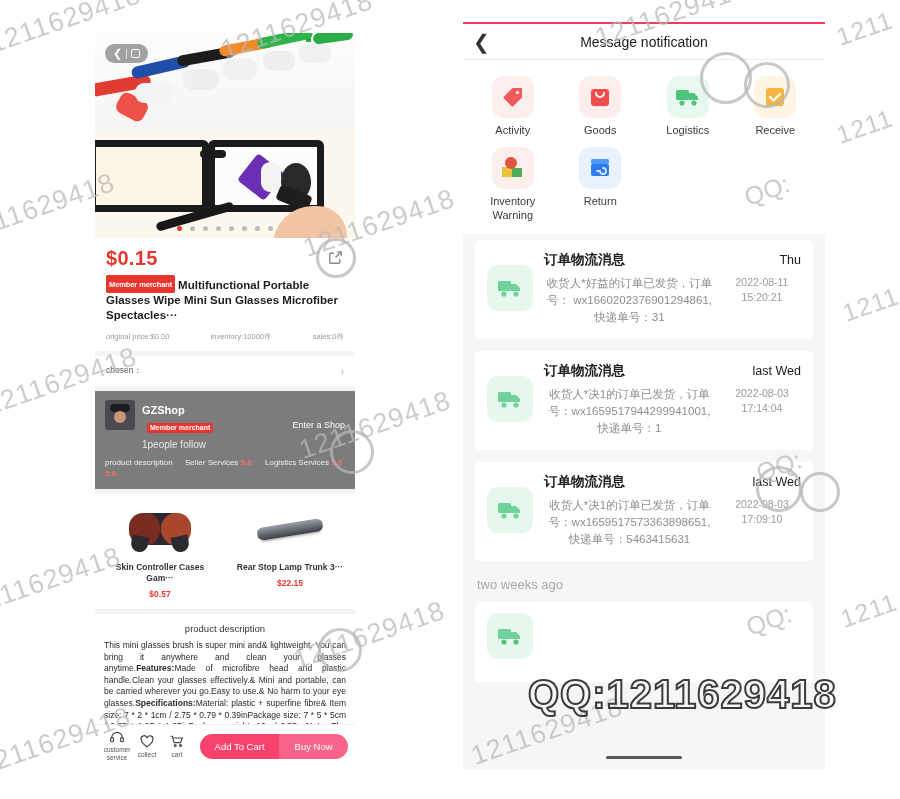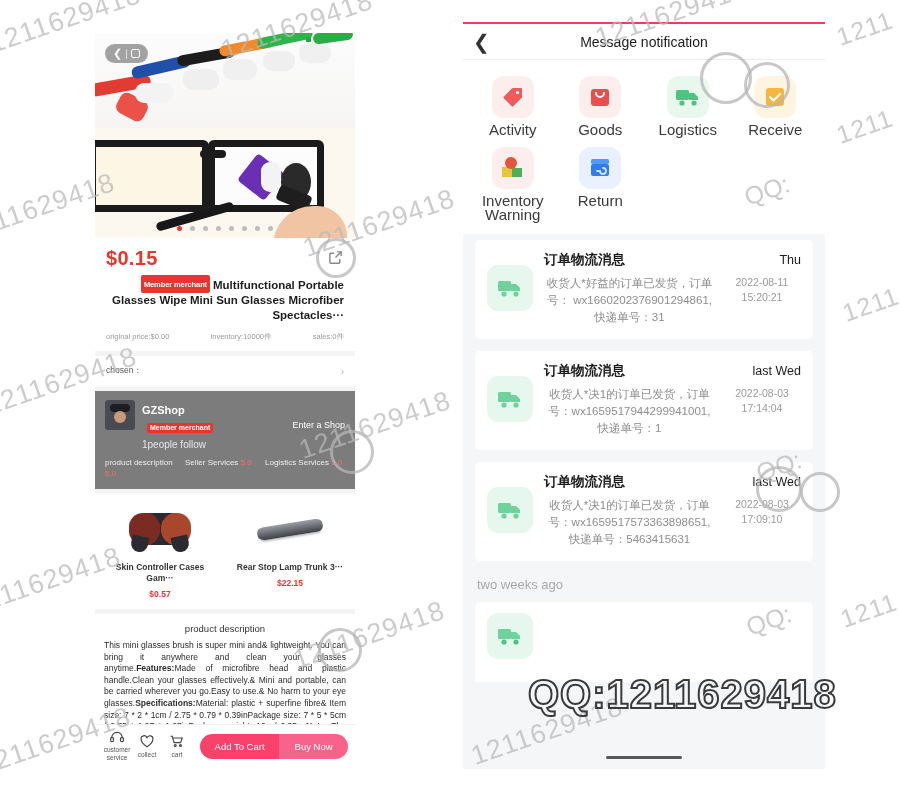--- a/index.html
+++ b/index.html
@@ -106,21 +106,21 @@
   .nav-pill .hm { width:9px; height:9px; border:1.3px solid #fff; border-radius:2px; }
 
   .dots { position:absolute; left:0; right:0; bottom:7px; display:flex; justify-content:center; gap:8px; z-index:5;}
   .dot { width:5px; height:5px; border-radius:50%; background:#bdbdbd; }
   .dot.on { background:#e8362f; }
 
   .card { background:#fff; }
   .price-card { padding: 9px 11px 9px 11px; position:relative; }
   .price { color:#e8362f; font-size:20px; font-weight:700; letter-spacing:.3px; }
   .share-ico { position:absolute; right:11px; top:11px; width:17px; height:17px; }
-  .title-line { margin-top:5px; font-size:11.5px; line-height:15px; font-weight:700; color:#1d1d1d;text-align:right; }
+  .title-line { margin-top:5px; font-size:11.5px; line-height:15px; font-weight:700; color:#1d1d1d; }
   .badge-mm {
     display:inline-block; background:#e8362f; color:#fff; font-size:7.5px; font-weight:700;
     padding:1.5px 3px; border-radius:2px; vertical-align:2px; margin-right:3px; letter-spacing:-.1px;
   }
   .meta-row { margin-top:9px; display:flex; justify-content:space-between; font-size:7.5px; color:#9b9b9b;}
 
   .chosen-row {
     margin-top:5px; background:#fff; padding:9px 11px; display:flex;
     justify-content:space-between; align-items:center; font-size:8.5px; color:#555;
   }
@@ -136,21 +136,21 @@
   .shop-info { margin-left:7px; flex:1; }
   .shop-name { font-size:11px; font-weight:700; display:inline-block; vertical-align:middle;}
   .shop-badge {
     display:inline-block; background:#e8362f; color:#fff; font-size:7px; font-weight:700;
     padding:1.5px 3px; border-radius:2px; margin-left:5px; vertical-align:middle;
   }
   .shop-follow { font-size:10px; margin-top:3px; color:#e7e7e7; }
   .enter-shop { font-size:9px; color:#fff; align-self:center; white-space:nowrap;margin-left:48px; }
   .ratings { display:flex; margin-top:7px; }
   .rating { flex:1; font-size:8px; line-height:11px; color:#efefef; }
-  .rating b { color:#ff6b63; font-weight:400; }
+  .rating b { color:#ff6b63; font-weight:700; }
 
   .reco { margin-top:5px; background:#fff; padding:9px 0 10px 0; display:flex; }
   .reco-item { flex:1; text-align:center; padding:0 8px; }
   .reco-img { height:52px; display:flex; align-items:center; justify-content:center; }
   .pad-ctrl { width:62px; height:32px; background:#2c2a30; border-radius:14px; position:relative;
               background-image: radial-gradient(circle at 22% 50%, #7a2b22 0 34%, transparent 35%),
                                 radial-gradient(circle at 78% 50%, #a8472c 0 32%, transparent 33%); }
   .pad-ctrl:before, .pad-ctrl:after { content:""; position:absolute; bottom:-7px; width:17px; height:16px;
               background:#2c2a30; border-radius:0 0 9px 9px;}
   .pad-ctrl:before{ left:2px; transform: rotate(12deg);} .pad-ctrl:after{ right:2px; transform: rotate(-12deg);}
@@ -185,21 +185,21 @@
   }
   .r-back { position:absolute; left:10px; font-size:20px; color:#333; line-height:1; font-weight:300;}
   .r-title { flex:1; text-align:center; font-size:14px; color:#1c1c1c; }
 
   .grid { background:#fff; padding:10px 6px 8px 6px; display:flex; flex-wrap:wrap; }
   .gi { width:25%; text-align:center; padding:6px 2px 4px 2px; }
   .gi-ico {
     width:42px; height:42px; margin:0 auto; border-radius:12px;
     display:flex; align-items:center; justify-content:center;
   }
-  .gi-label { margin-top:5px; font-size:15px; color:#3a3a3a; line-height:14px; }
+  .gi-label { margin-top:5px; font-size:11px; color:#3a3a3a; line-height:14px; }
 
   .msg-list { padding: 6px 0 0 0; text-align: center; }
   .msg-card { background:#fff; margin:0 12px 12px 12px; border-radius:5px; padding:11px 12px 13px 12px; display:flex; }
   .m-ico { width:46px; height:46px; border-radius:11px; background:#e6f7ee;
            display:flex; align-items:center; justify-content:center; flex:0 0 auto; margin-top:14px;}
   .m-body { flex:1; margin-left:11px; min-width:0; }
   .m-row1 { display:flex; justify-content:space-between; align-items:baseline; }
   .m-title { font-size:13.5px; font-weight:700; color:#1b1b1b; }
   .m-when { font-size:12.5px; color:#1b1b1b; white-space:nowrap; margin-left:8px;}
   .m-row2 { display:flex; margin-top:6px; }

